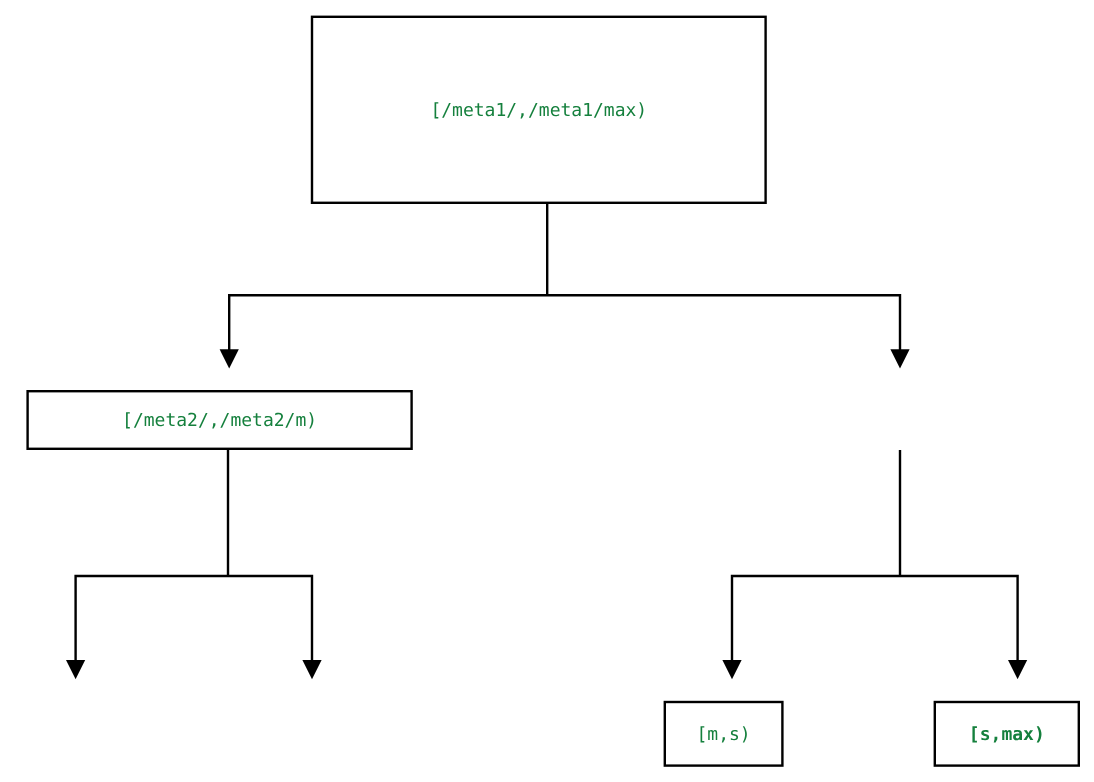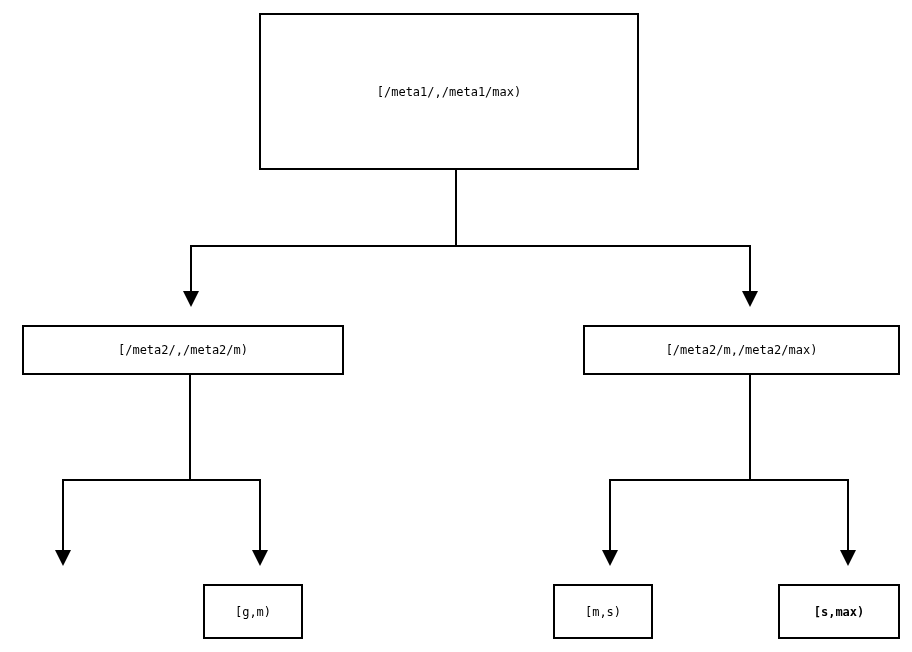--- a/index.html
+++ b/index.html
@@ -20,25 +20,25 @@
     left: 0;
     top: 0;
     width: 912px;
     height: 652px;
   }
   .node {
     position: absolute;
     box-sizing: border-box;
     border: 2px solid #000000;
     background: #ffffff;
-    color: #000000;
+    color: #15803d;
     display: flex;
     align-items: center;
     justify-content: center;
-    font-size: 12px;
+    font-size: 15px;
     letter-spacing: 0;
     white-space: pre;
   }
   .node-root  { left: 259px; top: 13px;  width: 380px; height: 157px; }
   .node-l2a   { left: 22px;  top: 325px; width: 322px; height: 50px; }
   .node-l2b   { left: 583px; top: 325px; width: 317px; height: 50px; }
   .node-leaf1 { left: 8px;   top: 584px; width: 100px; height: 55px; }
   .node-leaf2 { left: 203px; top: 584px; width: 100px; height: 55px; }
   .node-leaf3 { left: 553px; top: 584px; width: 100px; height: 55px; }
   .node-leaf4 { left: 778px; top: 584px; width: 122px; height: 55px; font-weight: bold; }
@@ -76,28 +76,22 @@
   </svg>
 
   <div class="node node-root">
     <span>[/meta1/,/meta1/max)</span>
   </div>
 
   <div class="node node-l2a">
     <span>[/meta2/,/meta2/m)</span>
   </div>
 
-  <div class="node node-l2b">
-    <span>[/meta2/m,/meta2/max)</span>
-  </div>
 
 
-  <div class="node node-leaf2">
-    <span>[g,m)</span>
-  </div>
 
   <div class="node node-leaf3">
     <span>[m,s)</span>
   </div>
 
   <div class="node node-leaf4">
     <span>[s,max)</span>
   </div>
 
 </div>

